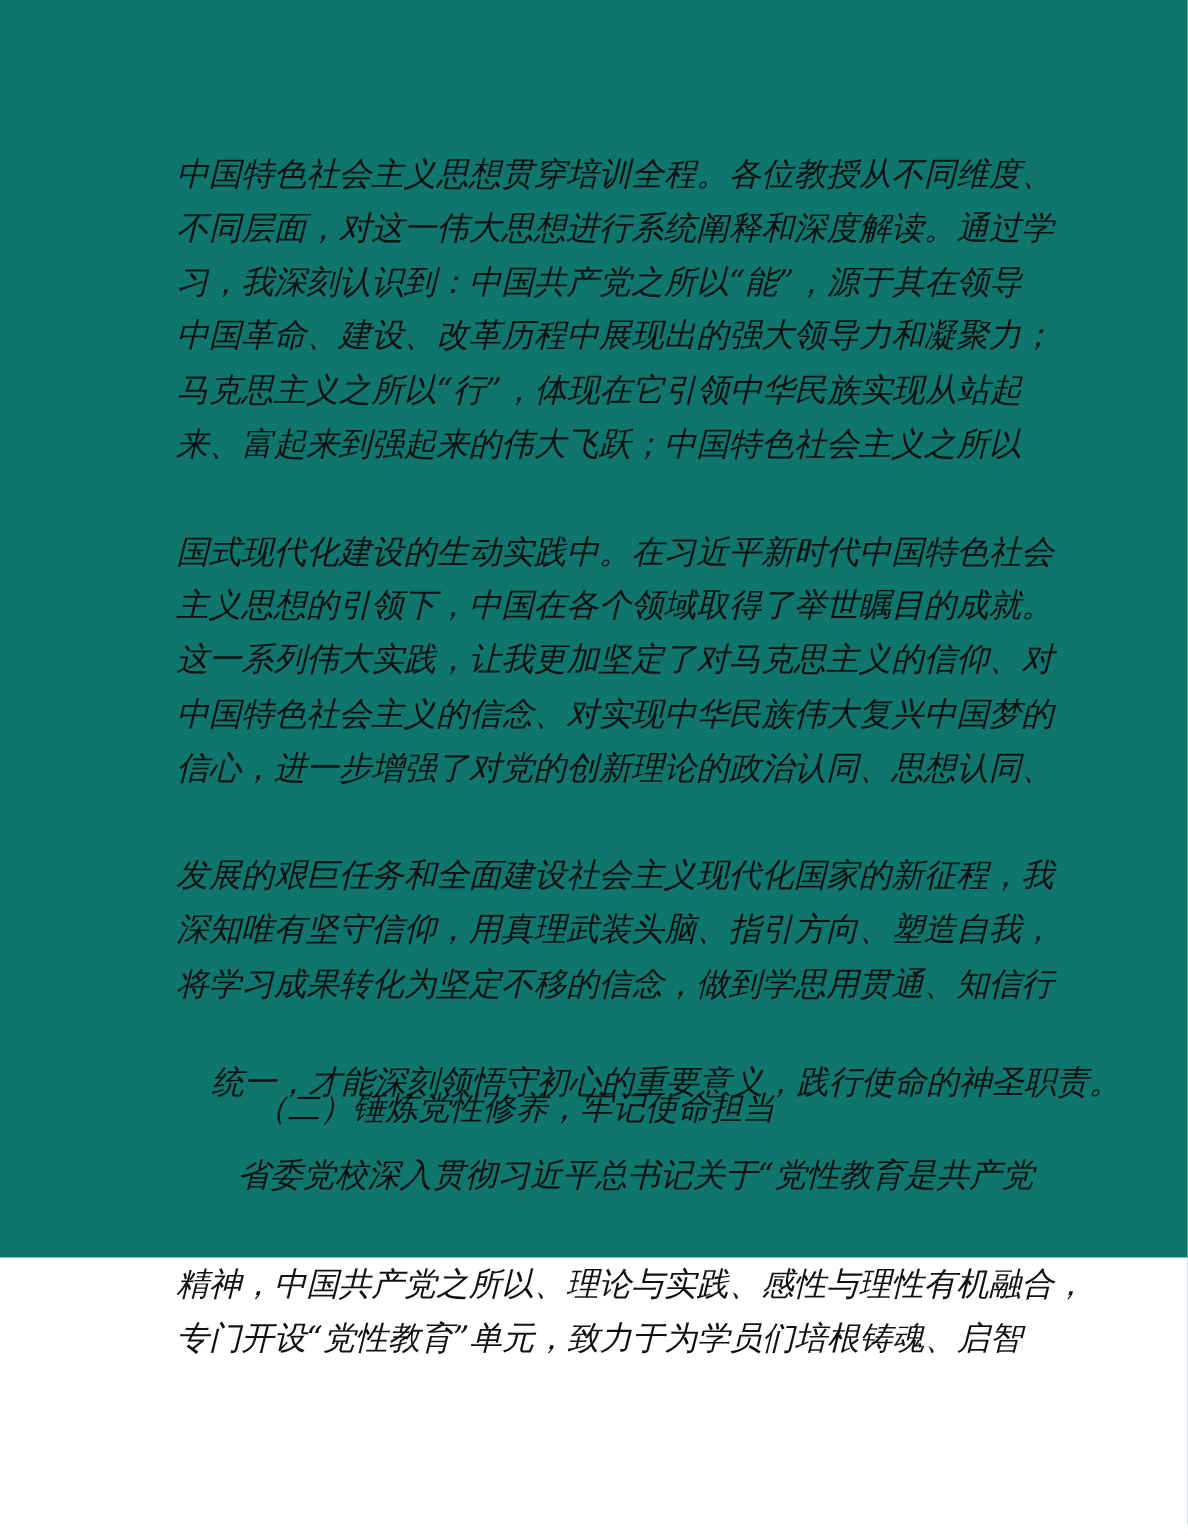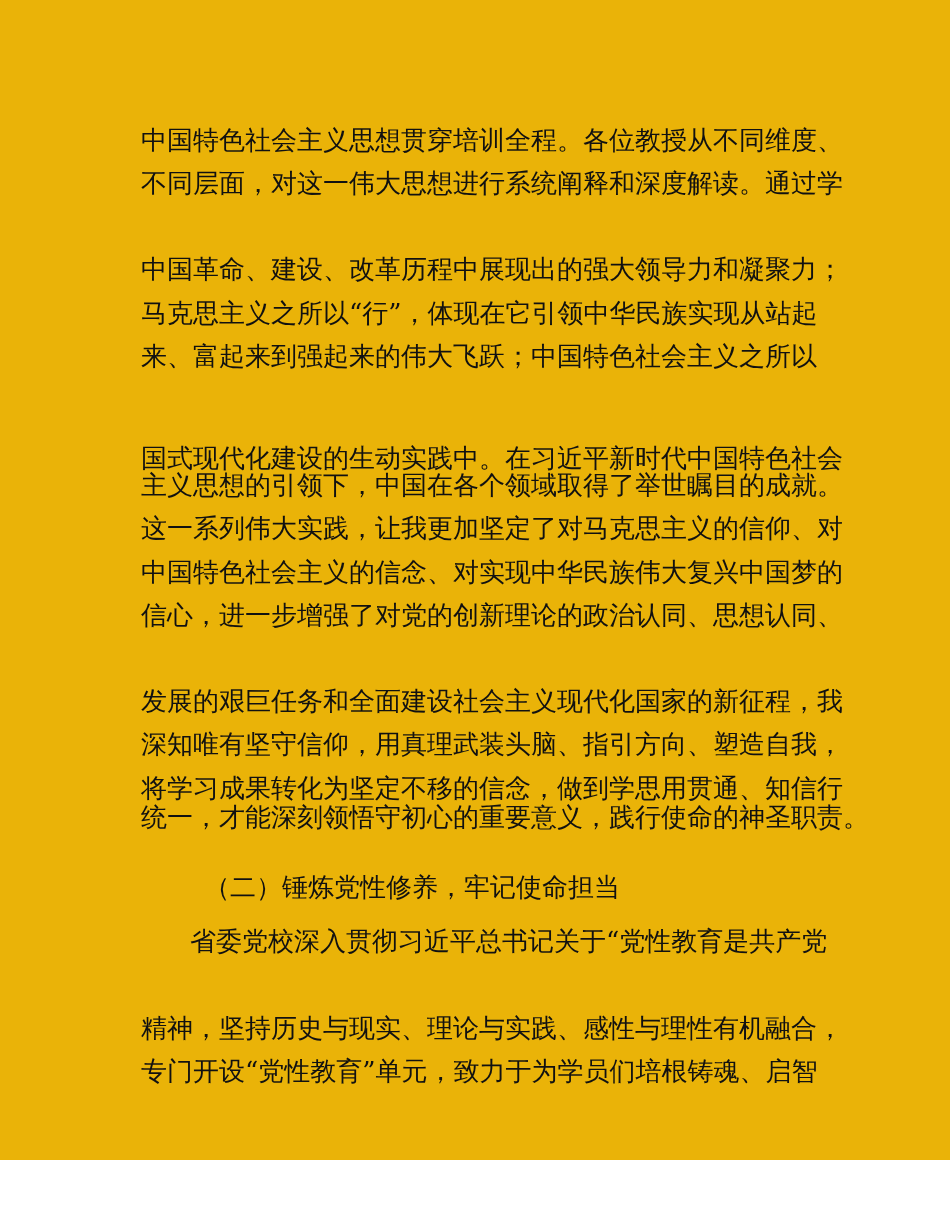--- a/index.html
+++ b/index.html
@@ -1,17 +1,17 @@
 <!DOCTYPE html>
 <html><head>
 <meta charset="utf-8">
 <style>
   html, body { margin: 0; padding: 0; background: #ffffff; }
   body { width: 950px; height: 1230px; position: relative; overflow: hidden; }
-  .page { position: absolute; left: 0; top: 0; width: 950px; height: 1160px; background: #eab308; }
+  .page { position: absolute; left: 0; top: 0; width: 950px; height: 1006px; background: #0f766e; font-style: italic; }
   .line {
     position: absolute;
     left: 141px;
     width: 668px;
     height: 36px;
     line-height: 36px;
     font-family: "DejaVu Serif", "Liberation Serif", serif;
     font-size: 26px;
     color: #111;
     white-space: nowrap;
@@ -21,31 +21,32 @@
   }
   .line.heading { left: 204px; width: auto; text-align-last: left; }
   .line.indent { left: 190px; width: 619px; }
 </style>
 </head>
 <body>
 
 <div class="page">
   <div class="line" style="top:122px">中国特色社会主义思想贯穿培训全程。各位教授从不同维度、</div>
   <div class="line" style="top:165px">不同层面，对这一伟大思想进行系统阐释和深度解读。通过学</div>
+  <div class="line" style="top:208px">习，我深刻认识到：中国共产党之所以“能”，源于其在领导</div>
   <div class="line" style="top:251px">中国革命、建设、改革历程中展现出的强大领导力和凝聚力；</div>
   <div class="line" style="top:295px">马克思主义之所以“行”，体现在它引领中华民族实现从站起</div>
   <div class="line" style="top:338px">来、富起来到强起来的伟大飞跃；中国特色社会主义之所以</div>
-  <div class="line" style="top:440px">国式现代化建设的生动实践中。在习近平新时代中国特色社会</div>
+  <div class="line" style="top:424px">国式现代化建设的生动实践中。在习近平新时代中国特色社会</div>
   <div class="line" style="top:467px">主义思想的引领下，中国在各个领域取得了举世瞩目的成就。</div>
   <div class="line" style="top:510px">这一系列伟大实践，让我更加坚定了对马克思主义的信仰、对</div>
   <div class="line" style="top:554px">中国特色社会主义的信念、对实现中华民族伟大复兴中国梦的</div>
   <div class="line" style="top:597px">信心，进一步增强了对党的创新理论的政治认同、思想认同、</div>
   <div class="line" style="top:683px">发展的艰巨任务和全面建设社会主义现代化国家的新征程，我</div>
   <div class="line" style="top:770px">将学习成果转化为坚定不移的信念，做到学思用贯通、知信行</div>
   <div class="line" style="top:726px">深知唯有坚守信仰，用真理武装头脑、指引方向、塑造自我，</div>
-  <div class="line" style="top:799px; width:684px;">统一，才能深刻领悟守初心的重要意义，践行使命的神圣职责。</div>
+  <div class="line" style="top:848px; width:684px;margin-left:28px;">统一，才能深刻领悟守初心的重要意义，践行使命的神圣职责。</div>
 
   <div class="line heading" style="top:869px">（二）锤炼党性修养，牢记使命担当</div>
 
   <div class="line indent" style="top:923px">省委党校深入贯彻习近平总书记关于“党性教育是共产党</div>
-  <div class="line" style="top:1010px">精神，坚持历史与现实、理论与实践、感性与理性有机融合，</div>
+  <div class="line" style="top:1010px">精神，中国共产党之所以、理论与实践、感性与理性有机融合，</div>
   <div class="line" style="top:1053px">专门开设“党性教育”单元，致力于为学员们培根铸魂、启智</div>
 </div>
 
 </body></html>

